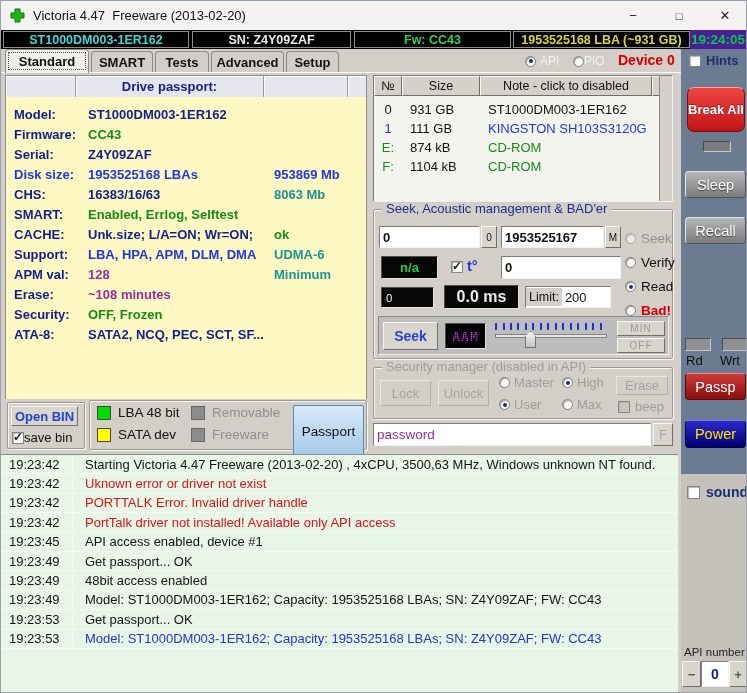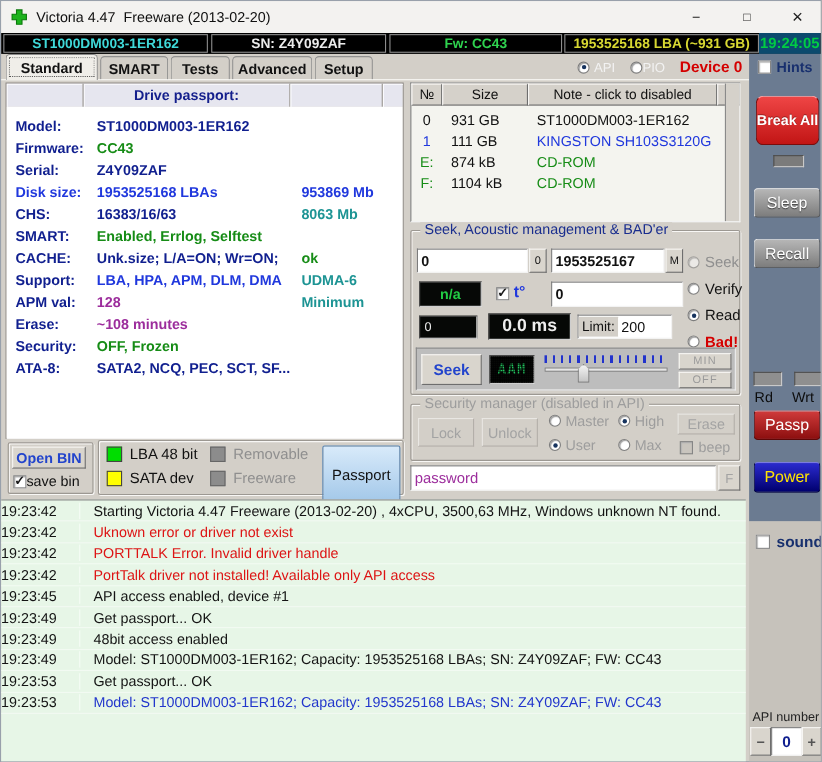--- a/index.html
+++ b/index.html
@@ -13,21 +13,21 @@
   .titlebar{left:0;top:0;width:747px;height:29px;background:#f3f2f0;display:flex;align-items:center;padding-left:9px}
   .title-text{margin-left:8px;white-space:pre;font-size:13px;color:#101010}
   .winbtns{position:absolute;right:0;top:0;display:flex;height:29px}
   .winbtn{width:46px;height:29px;display:flex;align-items:center;justify-content:center;color:#1c1c1c;font-size:13px}
 
   
   .statusbar{left:0;top:29px;width:747px;height:19px;background:#000}
   .seg{position:absolute;top:1px;height:17px;border:1px solid #8d8d8d;background:#000;
        display:flex;align-items:center;justify-content:center;font-size:12.5px;font-weight:bold;white-space:nowrap}
   .c-cyan{color:#3fd8d8}.c-wht{color:#ececec}.c-grnL{color:#2fd34f}.c-yel{color:#d8d832}
-  .seg-time{position:absolute;top:0;height:19px;right:2px;width:56px;background:#0c4a6e;display:flex;align-items:center;justify-content:center;
+  .seg-time{position:absolute;top:0;height:19px;right:2px;width:56px;background:#4c1d95;display:flex;align-items:center;justify-content:center;
             color:#00cc44;font-weight:bold;font-size:13.5px}
 
   
   .tab{position:absolute;top:50px;height:22px;background:#d3cfc8;border:1px solid #8a8a8a;border-bottom:none;
        border-radius:4px 4px 0 0;display:flex;align-items:center;justify-content:center;font-weight:bold;font-size:13px}
   .tab.active{top:48px;height:24px;background:#f0eee9;z-index:2;outline:1px dotted #555;outline-offset:-4px}
   .tabline{left:0;top:71px;width:680px;height:1px;background:#fbfaf8}
 
   
   .radio{width:11px;height:11px;border-radius:50%;background:#fff;border:1px solid #7d7d7d;
@@ -41,21 +41,21 @@
   .sunk{background:#fff;border:1px solid;border-color:#7c7c7c #f2f2f2 #f2f2f2 #7c7c7c}
   .lcd{background:#060806;border:1px solid;border-color:#4f4f4f #e4e4e4 #e4e4e4 #4f4f4f;color:#eee;display:flex;align-items:center}
   .b3{background:#d9d5cd;border:1px solid;border-color:#f7f6f3 #6e6e6e #6e6e6e #f7f6f3;
       display:flex;align-items:center;justify-content:center;cursor:default}
   input.fld{font-family:"Liberation Sans",sans-serif;font-size:13px;font-weight:bold;color:#111;padding:1px 3px;outline:none}
 
   
   .pp-head{display:flex;background:#e6e6ef;height:21px}
   .pp-cell{border-right:1px solid #9c9892;box-shadow:inset 1px 1px 0 #fdfdff;display:flex;align-items:center;justify-content:center;
            font-weight:bold;color:#141f8c;font-size:13px}
-  .pp-body{background:#ffffff;height:302px;padding-top:7px}
+  .pp-body{background:#fef9c3;height:302px;padding-top:7px}
   .pp-row{display:flex;height:20px;align-items:center;padding-left:8px;font-weight:bold;font-size:13px;white-space:nowrap}
   .pp-l{width:74px;flex:none}.pp-v{width:186px;flex:none}.pp-x{flex:1}
   .navy{color:#101f8f}.blu{color:#2038dd}.grn{color:#168c16}.teal{color:#1d9494}.pur{color:#9c2d9c}
   .gry{color:#8f8f8f}.red{color:#d40000}
 
   
   .dt{left:372px;top:74px;width:300px;height:127px;background:#f4f4ef;border:1px solid;border-color:#7c7c7c #f2f2f2 #f2f2f2 #7c7c7c}
   .dt-head{display:flex;height:20px}
   .dt-hc{background:#d5d1ca;border:1px solid;border-color:#f7f6f3 #6e6e6e #6e6e6e #f7f6f3;
          display:flex;align-items:center;justify-content:center;font-size:12.5px}
@@ -65,21 +65,21 @@
   .dt-size{width:78px;padding-left:8px;flex:none}
   .dt-note{padding-left:8px}
   .dt-sb{position:absolute;right:0;top:0;width:13px;height:125px;background:#d5d1ca;border-left:1px solid #8a8a8a}
 
   
   .strip{background:#bdbdbd;border:1px solid;border-color:#8a8a8a #eee #eee #8a8a8a}
   .ticks{height:7px;background:repeating-linear-gradient(to right,#2233cc 0 2px,transparent 2px 7.5px)}
   .groove{height:4px;background:#e6e6e6;border:1px solid #808080;margin-top:4px}
   .thumb{position:absolute;width:11px;height:17px;background:linear-gradient(#f4f4f4,#c4c4c4);border:1px solid #6f6f6f;
          clip-path:polygon(0 32%,50% 0,100% 32%,100% 100%,0 100%)}
-  .aam{font-family:"DejaVu Sans Mono",monospace;font-weight:bold;font-size:13px;color:#22c55e;letter-spacing:1px;position:relative;justify-content:center}
+  .aam{font-family:"DejaVu Sans Mono",monospace;font-weight:bold;font-size:13px;color:#d946ef;letter-spacing:1px;position:relative;justify-content:center}
   .aam::after{content:"";position:absolute;inset:0;
       background-image:repeating-linear-gradient(0deg,rgba(0,0,0,.5) 0 1px,transparent 1px 2px),
                        repeating-linear-gradient(90deg,rgba(0,0,0,.5) 0 1px,transparent 1px 2px)}
   .minoff{width:48px;height:15px;font-size:10px;letter-spacing:1px;color:#9a9a9a}
 
   
   .dis{color:#9d9d9d}
   .bdis{background:#d3cfc8;border:1px solid #b3afa9;border-top-color:#e9e7e3;border-left-color:#e9e7e3;
         display:flex;align-items:center;justify-content:center;color:#a3a3a3;font-size:13px}
 
@@ -92,21 +92,21 @@
   .greybtn{background:linear-gradient(#b6b6b6,#7c7c7c);border:1px solid #565656;border-top-color:#e3e3e3;border-left-color:#e3e3e3;
            font-size:14.5px;text-shadow:0 1px 1px #3c3c3c}
   .passp{background:linear-gradient(#cf3a3a,#8c0f0f);border:1px solid #5e0707;border-top-color:#e88;font-size:14.5px}
   .power{background:linear-gradient(#2a2ace,#00006e);border:1px solid #000040;border-top-color:#7a7ae0;color:#ffe400;font-size:14.5px}
   .led{background:#7b7b7b;border:1px solid;border-color:#4d4d4d #c9c9c9 #c9c9c9 #4d4d4d}
   .ind{background:#8f8f8f;border:1px solid;border-color:#4d4d4d #c9c9c9 #c9c9c9 #4d4d4d}
 
   
   .log{left:0;top:453px;width:677px;height:240px;background:#e7f6e7;border-top:1px solid #8a8a8a;overflow:hidden}
   .log-row{display:flex;height:19.4px;align-items:center;border-bottom:1px solid #f2faf2;white-space:nowrap}
-  .log-t{width:72px;flex:none;color:#141414;border-right:1px solid #f5fcf5}
+  .log-t{width:72px;padding-left:8px;flex:none;color:#141414;border-right:1px solid #f5fcf5}
   .log-m{padding-left:12px;color:#141414}
   .log-row.err .log-m{color:#dd1414}
   .log-row.info .log-m{color:#2236cc}
 </style>
 </head>
 <body>
 
 <div class="win">
 
   <div class="abs titlebar">

